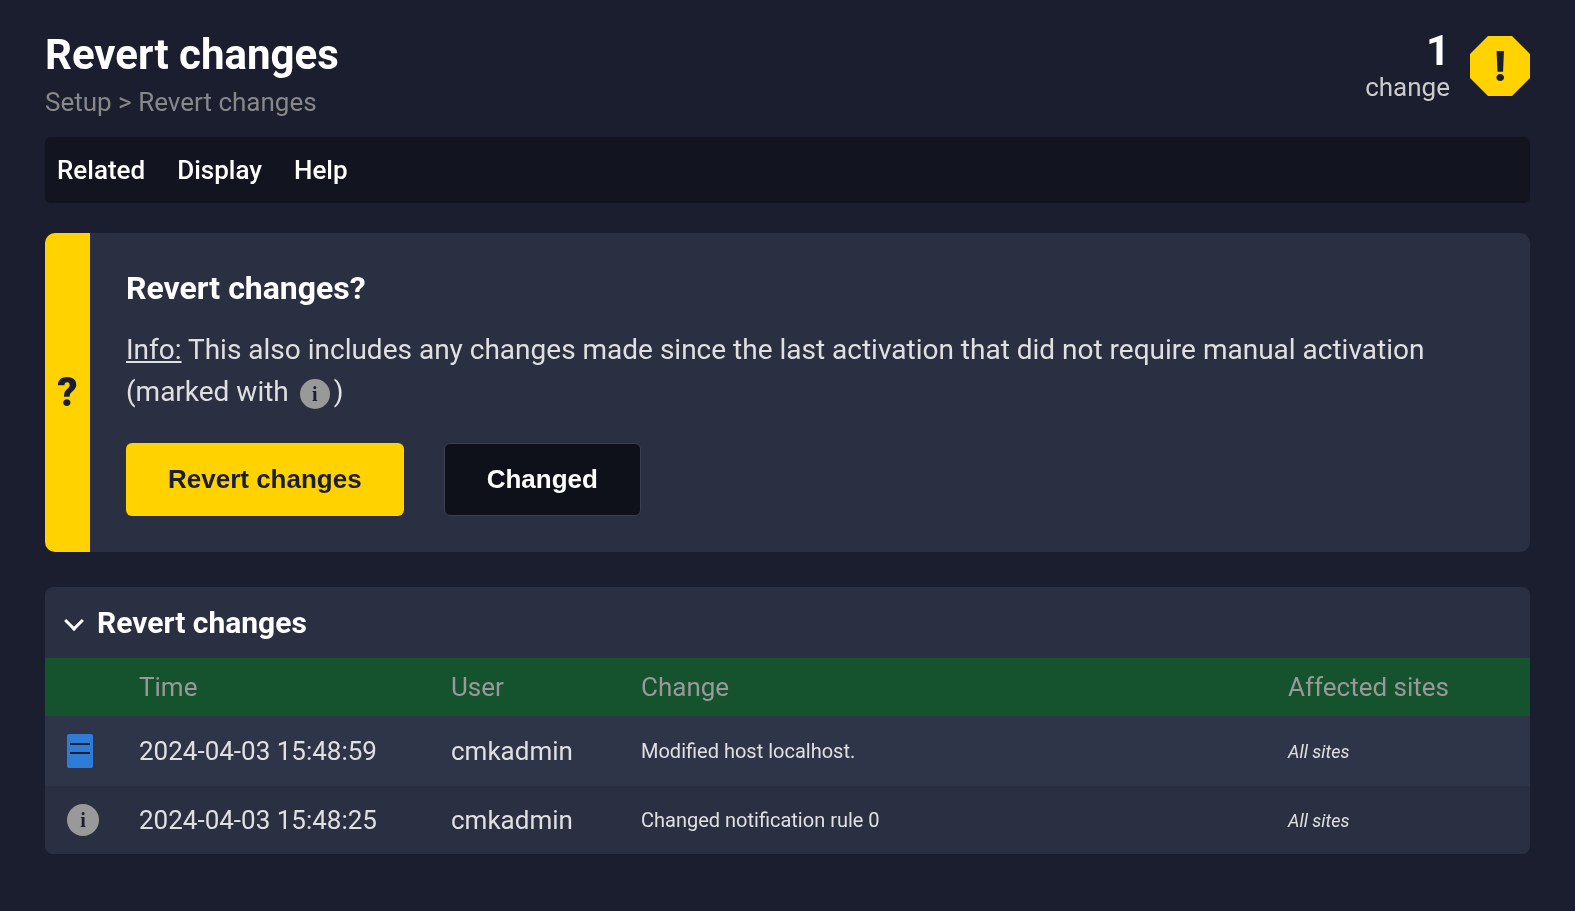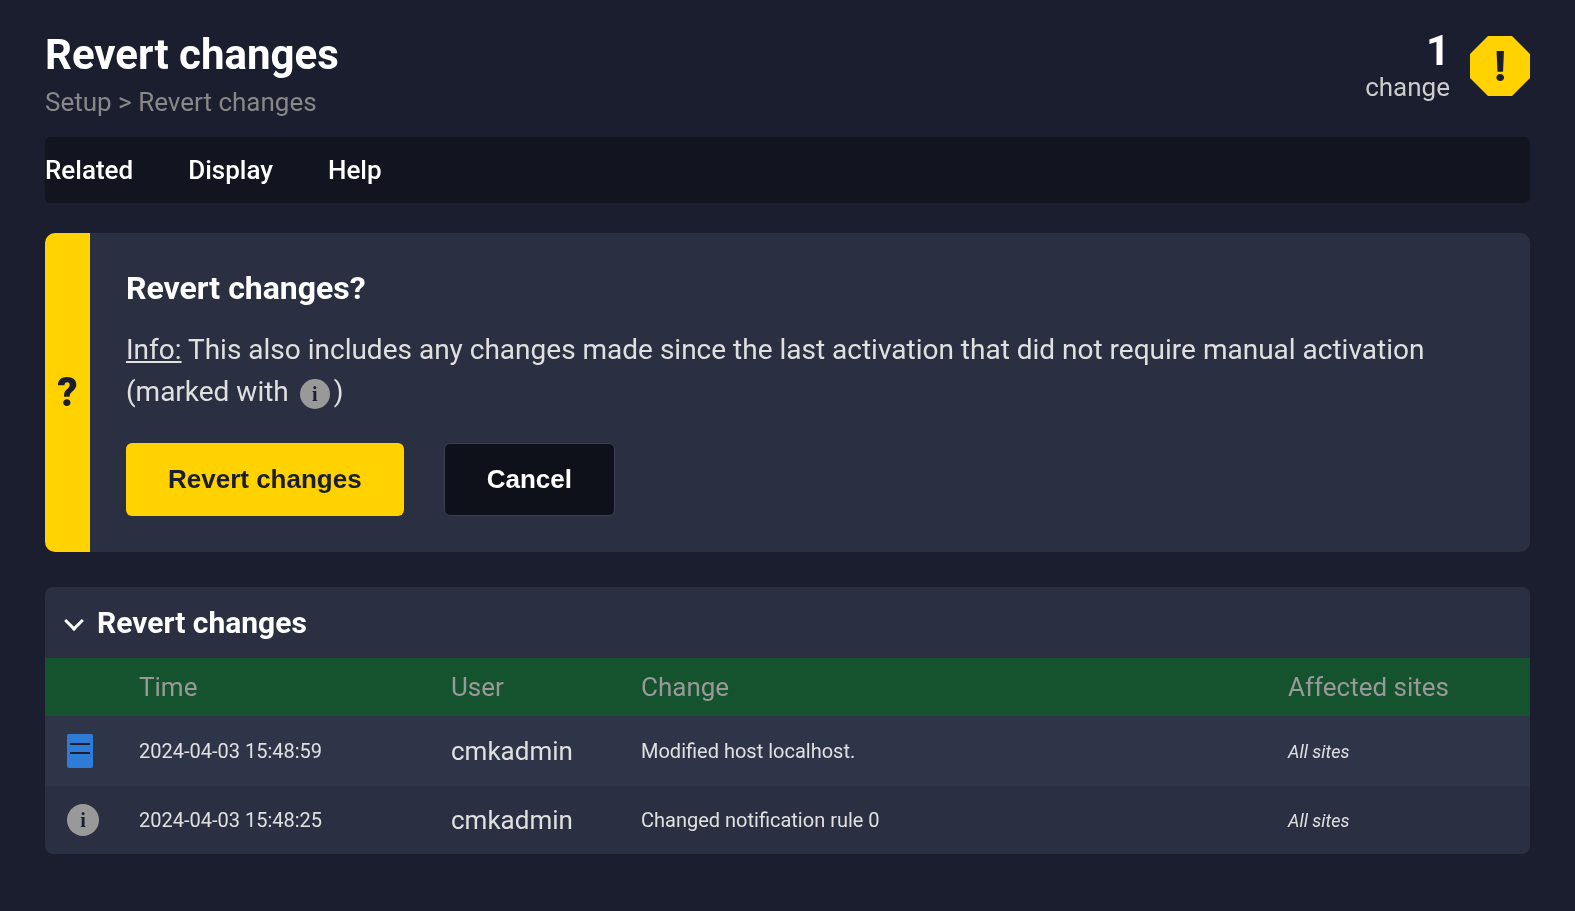--- a/index.html
+++ b/index.html
@@ -62,24 +62,24 @@
       clip-path: polygon(30% 0%, 70% 0%, 100% 30%, 100% 70%, 70% 100%, 30% 100%, 0% 70%, 0% 30%);
     }
     .warning-badge-inner {
       font-size: 42px;
       font-weight: 900;
       color: #1a1e2e;
     }
     .menu-bar {
       background: #12151f;
       border-radius: 6px;
-      padding: 18px 0;
+      padding: 18px 12px;
       margin-bottom: 30px;
       display: flex;
-      gap: 55px;
+      gap: 32px;
     }
     .menu-item {
       font-size: 26px;
       font-weight: 500;
       color: #fff;
       cursor: pointer;
     }
     .dialog {
       background: #2a3042;
       border-radius: 10px;
@@ -190,21 +190,21 @@
       background: #2f3548;
     }
     .col-icon {
       width: 72px;
       display: flex;
       align-items: center;
       justify-content: flex-start;
     }
     .col-time {
       width: 312px;
-      font-size: 20px;
+      font-size: 26px;
     }
     .col-user {
       width: 190px;
       font-size: 26px;
     }
     .col-change {
       flex: 1;
       font-size: 20px;
     }
     .col-sites {
@@ -302,21 +302,21 @@
   </div>
   <div class="dialog-content">
     <div class="dialog-title">Revert changes?</div>
     <div class="dialog-info">
       <span class="info-label">Info:</span><span> This also includes any changes made since the last activation that did not require manual activation (marked with </span><span class="info-icon-inline">
           <span class="info-icon-inline-text">i</span>
         </span><span>)</span>
     </div>
     <div class="dialog-buttons">
       <button class="btn btn-primary">Revert changes</button>
-      <button class="btn btn-secondary">Cancel</button>
+      <button class="btn btn-secondary">Changed</button>
     </div>
   </div>
 </div>
 
 <div class="section">
   <div class="section-header">
     <span class="section-toggle"><span class="chevron-down"></span></span>
     <span class="section-title">Revert changes</span>
   </div>
   <div class="table-header">

